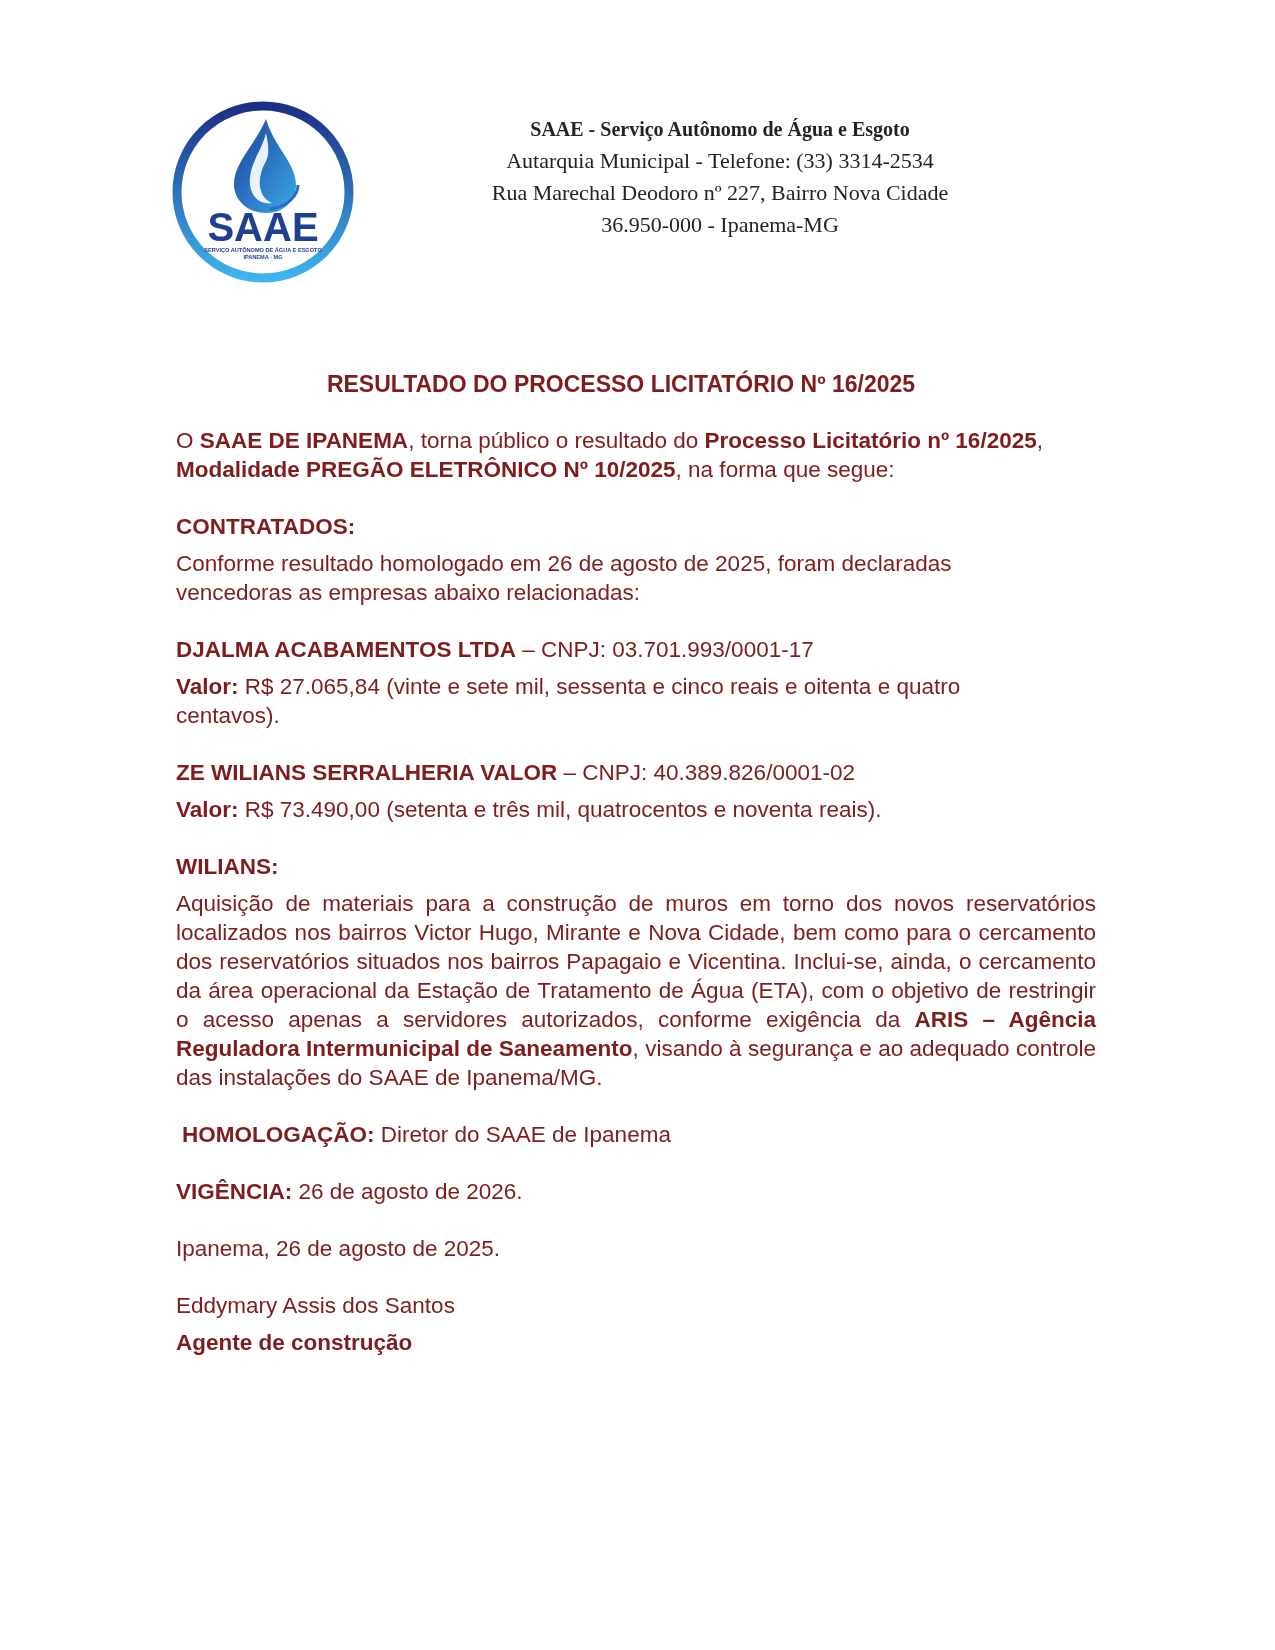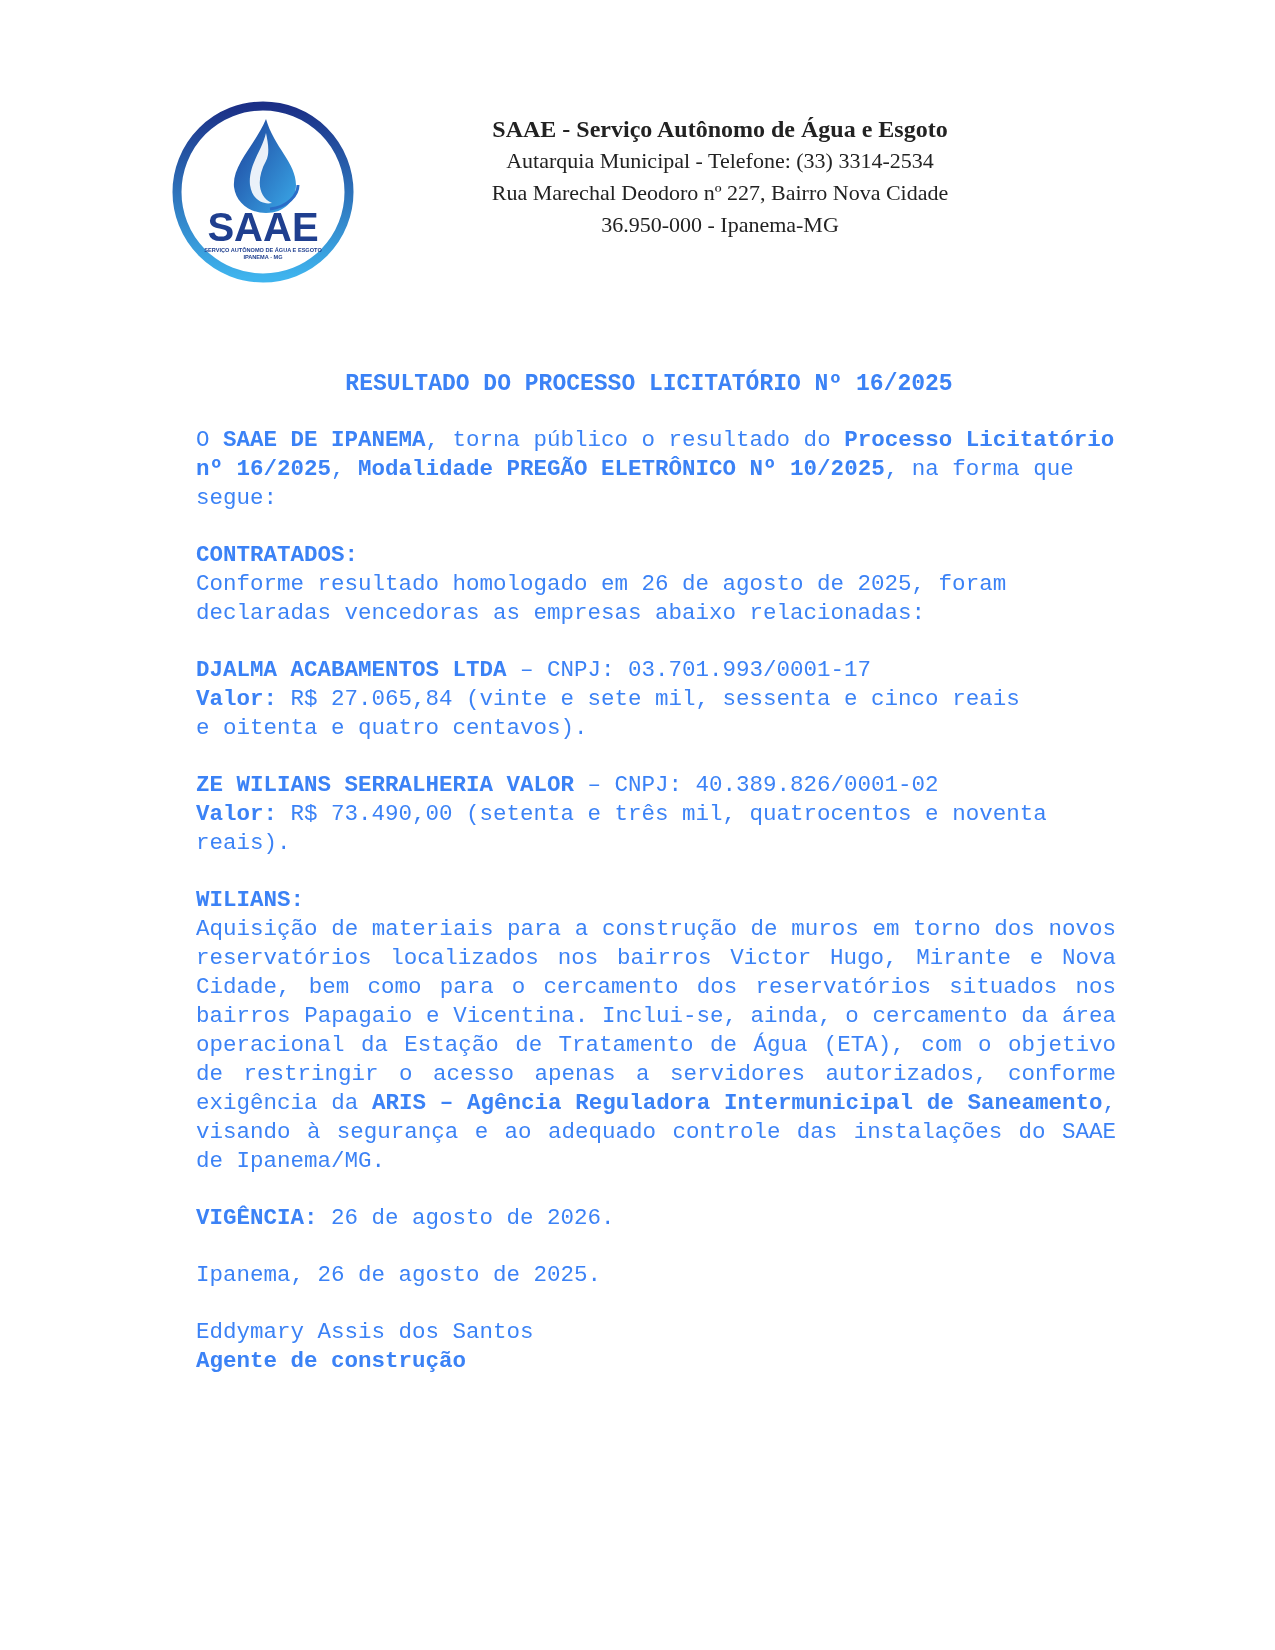--- a/index.html
+++ b/index.html
@@ -4,29 +4,29 @@
 <style>
   html, body { margin: 0; padding: 0; background: #ffffff; }
   body { width: 1275px; height: 1650px; position: relative; overflow: hidden; color: #111; }
   .page { position: absolute; left: 0; top: 0; width: 1275px; height: 1650px; background: #fff; }
 
   
   .logo { position: absolute; left: 170px; top: 99px; width: 186px; height: 186px; }
   .letterhead { position: absolute; left: 430px; top: 114px; width: 580px; text-align: center;
     font-family: "Liberation Serif", "DejaVu Serif", serif; color: #222; }
   .letterhead .lh-line { display: block; white-space: nowrap; }
-  .lh-1 { font-size: 24px; font-weight: bold; line-height: 31px; }
+  .lh-1 { font-size: 20px; font-weight: bold; line-height: 31px; }
   .lh-2 { font-size: 23px; font-weight: bold; line-height: 31px; }
   .lh-3, .lh-4, .lh-5 { font-size: 22px; line-height: 32px; }
 
   
-  .doc { position: absolute; left: 196px; top: 370px; width: 920px;
-    font-family: Liberation Mono, monospace; font-size: 22.5px; line-height: 29px; color: #3b82f6; }
+  .doc { position: absolute; left: 168px; top: 370px; width: 920px;
+    font-family: Liberation Sans, sans-serif; font-size: 22.5px; line-height: 29px; color: #7f1d1d; }
   .title { text-align: center; font-weight: bold; font-size: 23px; margin: 0 0 27px 0; width: 906px; }
-  p { margin: 0; }
+  p { margin: 8px; }
   .block { margin-bottom: 28px; }
   .b { font-weight: bold; }
   .justify { text-align: justify; width: 920px; }
   .heading { font-weight: bold; }
   .indent1 { padding-left: 6px; }
 </style>
 </head>
 <body>
 
 <div class="page">
@@ -84,20 +84,21 @@
       <p><span class="b">ZE WILIANS SERRALHERIA VALOR</span><span> – CNPJ: 40.389.826/0001-02</span></p>
       <p><span class="b">Valor:</span><span> R$ 73.490,00 (setenta e três mil, quatrocentos e noventa reais).</span></p>
     </div>
 
     <div class="block">
       <p class="heading">WILIANS:</p>
       <p class="justify"><span>Aquisição de materiais para a construção de muros em torno dos novos reservatórios localizados nos bairros Victor Hugo, Mirante e Nova Cidade, bem como para o cercamento dos reservatórios situados nos bairros Papagaio e Vicentina. Inclui-se, ainda, o cercamento da área operacional da Estação de Tratamento de Água (ETA), com o objetivo de restringir o acesso apenas a servidores autorizados, conforme exigência da </span><span class="b">ARIS – Agência Reguladora Intermunicipal de Saneamento</span><span>, visando à segurança e ao adequado controle das instalações do SAAE de Ipanema/MG.</span></p>
     </div>
 
 
+    <p class="block indent1"><span class="b">HOMOLOGAÇÃO:</span><span> Diretor do SAAE de Ipanema</span></p>
 
     <p class="block"><span class="b">VIGÊNCIA:</span><span> 26 de agosto de 2026.</span></p>
 
     <p class="block">Ipanema, 26 de agosto de 2025.</p>
 
     <div>
       <p>Eddymary Assis dos Santos</p>
       <p class="b">Agente de construção</p>
     </div>
   </div>

